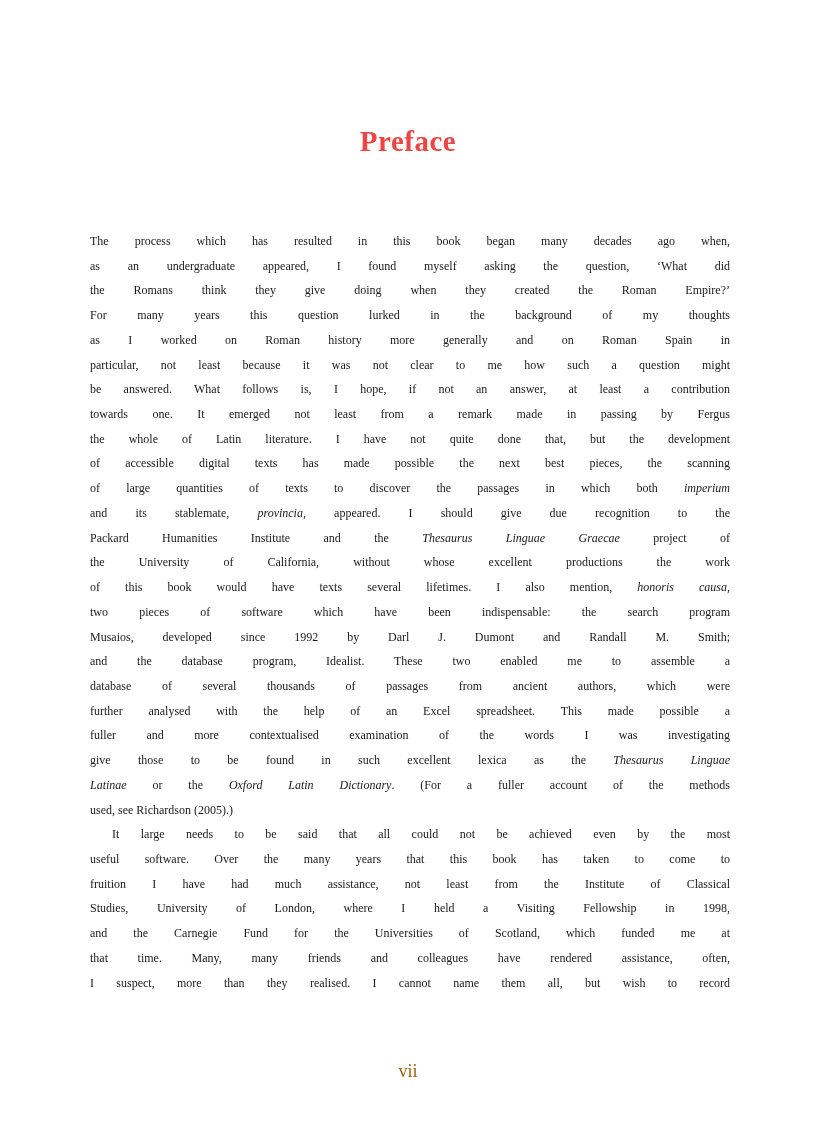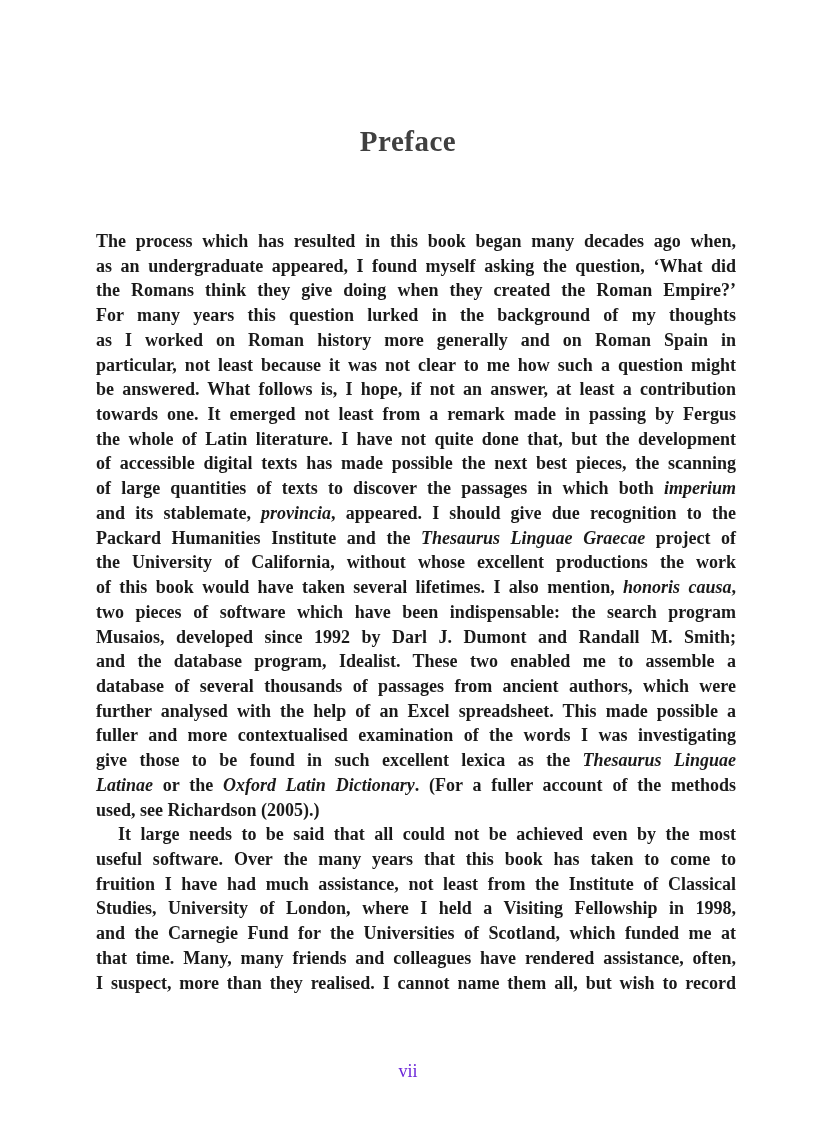--- a/index.html
+++ b/index.html
@@ -17,29 +17,28 @@
     }
     .page-title {
       position: absolute;
       top: 104px;
       left: 0;
       width: 816px;
       text-align: center;
       font-size: 29px;
       line-height: 36px;
       letter-spacing: 0.5px;
-      color: #404040;
+      color: #ef4444;
     }
     .body-text {
       position: absolute;
       top: 229px;
-      left: 96px;
+      left: 90px;
       width: 640px;
-      font-size: 18px;
-      font-weight: bold;
+      font-size: 12px;
     }
     .line {
       height: 24.72px;
       line-height: 24.72px;
       white-space: nowrap;
       text-align: justify;
       text-align-last: justify;
       overflow: visible;
     }
     .line.last {
@@ -52,21 +51,21 @@
       font-style: italic;
     }
     .page-number {
       position: absolute;
       top: 1059px;
       left: 0;
       width: 816px;
       text-align: center;
       font-size: 18px;
       line-height: 24px;
-      color: #6d28d9;
+      color: #a16207;
     }
   </style>
 </head>
 <body>
 
 <h1 class="page-title">Preface</h1>
 
 <div class="body-text" id="body-text">
     <div class="paragraph">
       <div class="line"><span>The process which has resulted in this book began many decades ago when,</span></div>
@@ -76,21 +75,21 @@
       <div class="line"><span>as I worked on Roman history more generally and on Roman Spain in</span></div>
       <div class="line"><span>particular, not least because it was not clear to me how such a question might</span></div>
       <div class="line"><span>be answered. What follows is, I hope, if not an answer, at least a contribution</span></div>
       <div class="line"><span>towards one. It emerged not least from a remark made in passing by Fergus</span></div>
       <div class="line"><span>the whole of Latin literature. I have not quite done that, but the development</span></div>
       <div class="line"><span>of accessible digital texts has made possible the next best pieces, the scanning</span></div>
       <div class="line"><span>of large quantities of texts to discover the passages in which both </span><em>imperium</em></div>
       <div class="line"><span>and its stablemate, </span><em>provincia</em><span>, appeared. I should give due recognition to the</span></div>
       <div class="line"><span>Packard Humanities Institute and the </span><em>Thesaurus Linguae Graecae</em><span> project of</span></div>
       <div class="line"><span>the University of California, without whose excellent productions the work</span></div>
-      <div class="line"><span>of this book would have taken several lifetimes. I also mention, </span><em>honoris causa</em><span>,</span></div>
+      <div class="line"><span>of this book would have texts several lifetimes. I also mention, </span><em>honoris causa</em><span>,</span></div>
       <div class="line"><span>two pieces of software which have been indispensable: the search program</span></div>
       <div class="line"><span>Musaios, developed since 1992 by Darl J. Dumont and Randall M. Smith;</span></div>
       <div class="line"><span>and the database program, Idealist. These two enabled me to assemble a</span></div>
       <div class="line"><span>database of several thousands of passages from ancient authors, which were</span></div>
       <div class="line"><span>further analysed with the help of an Excel spreadsheet. This made possible a</span></div>
       <div class="line"><span>fuller and more contextualised examination of the words I was investigating</span></div>
       <div class="line"><span>give those to be found in such excellent lexica as the </span><em>Thesaurus Linguae</em></div>
       <div class="line"><em>Latinae</em><span> or the </span><em>Oxford Latin Dictionary</em><span>. (For a fuller account of the methods</span></div>
       <div class="line last"><span>used, see Richardson (2005).)</span></div>
     </div>

